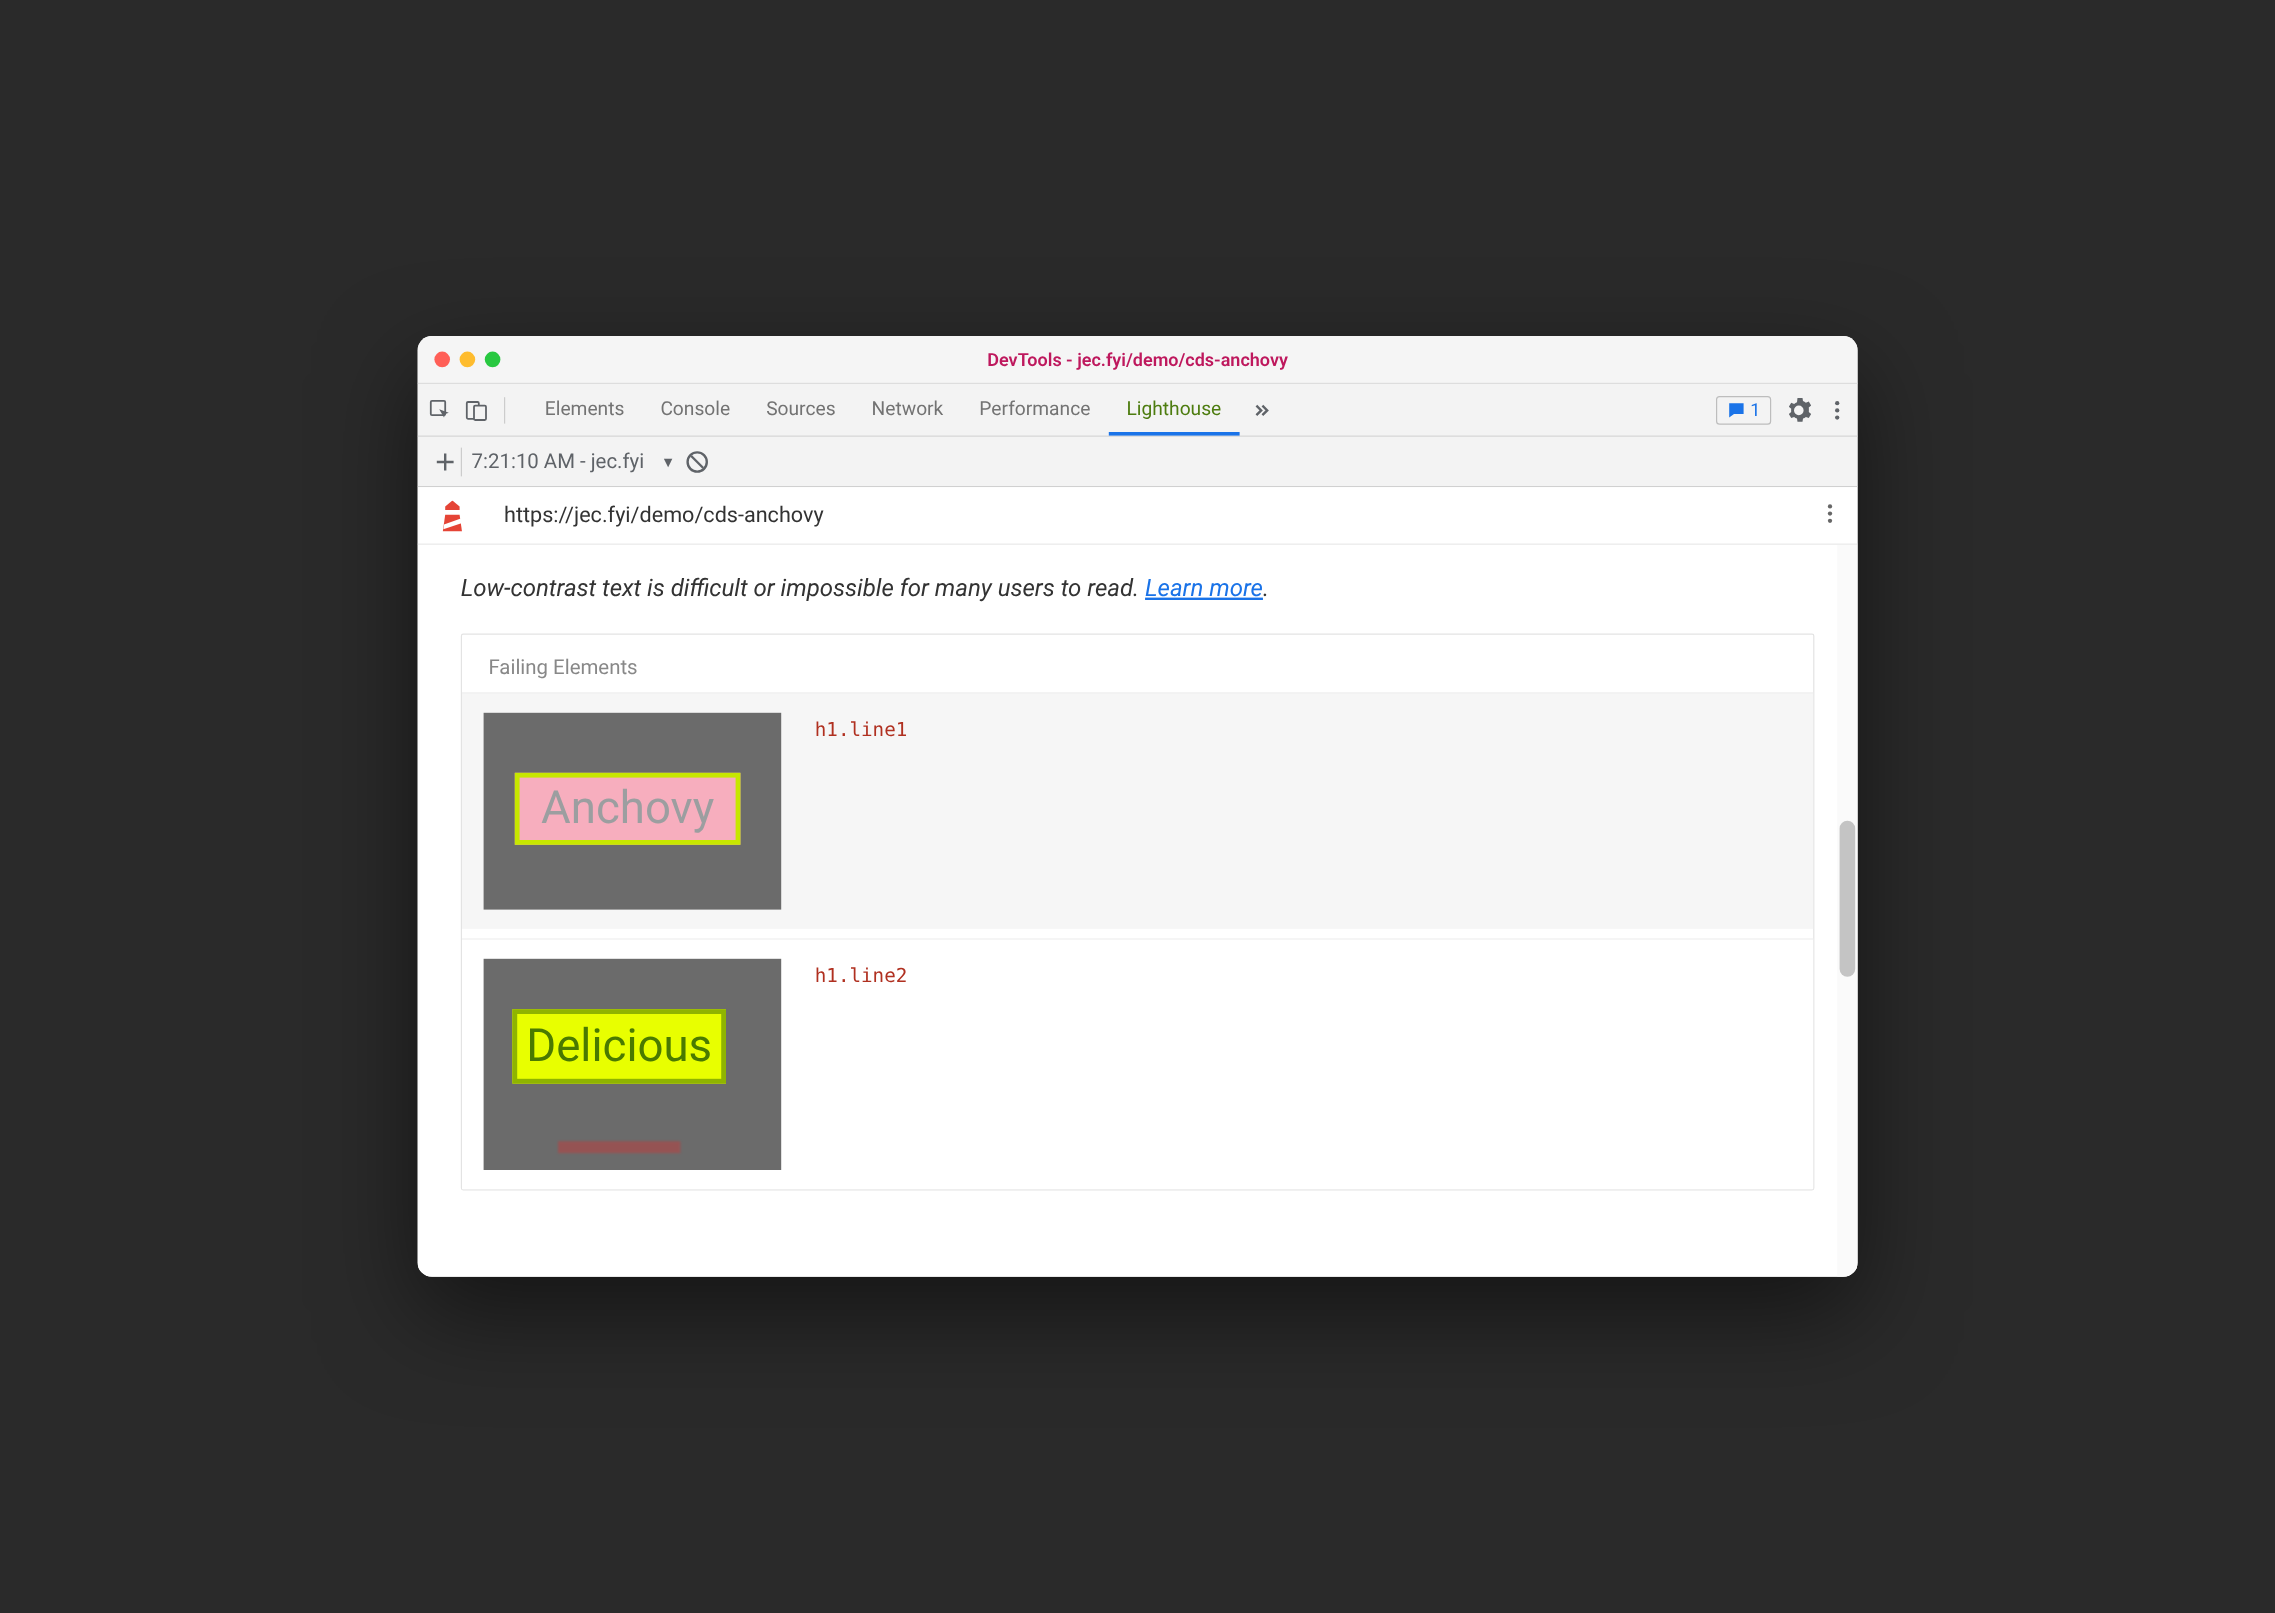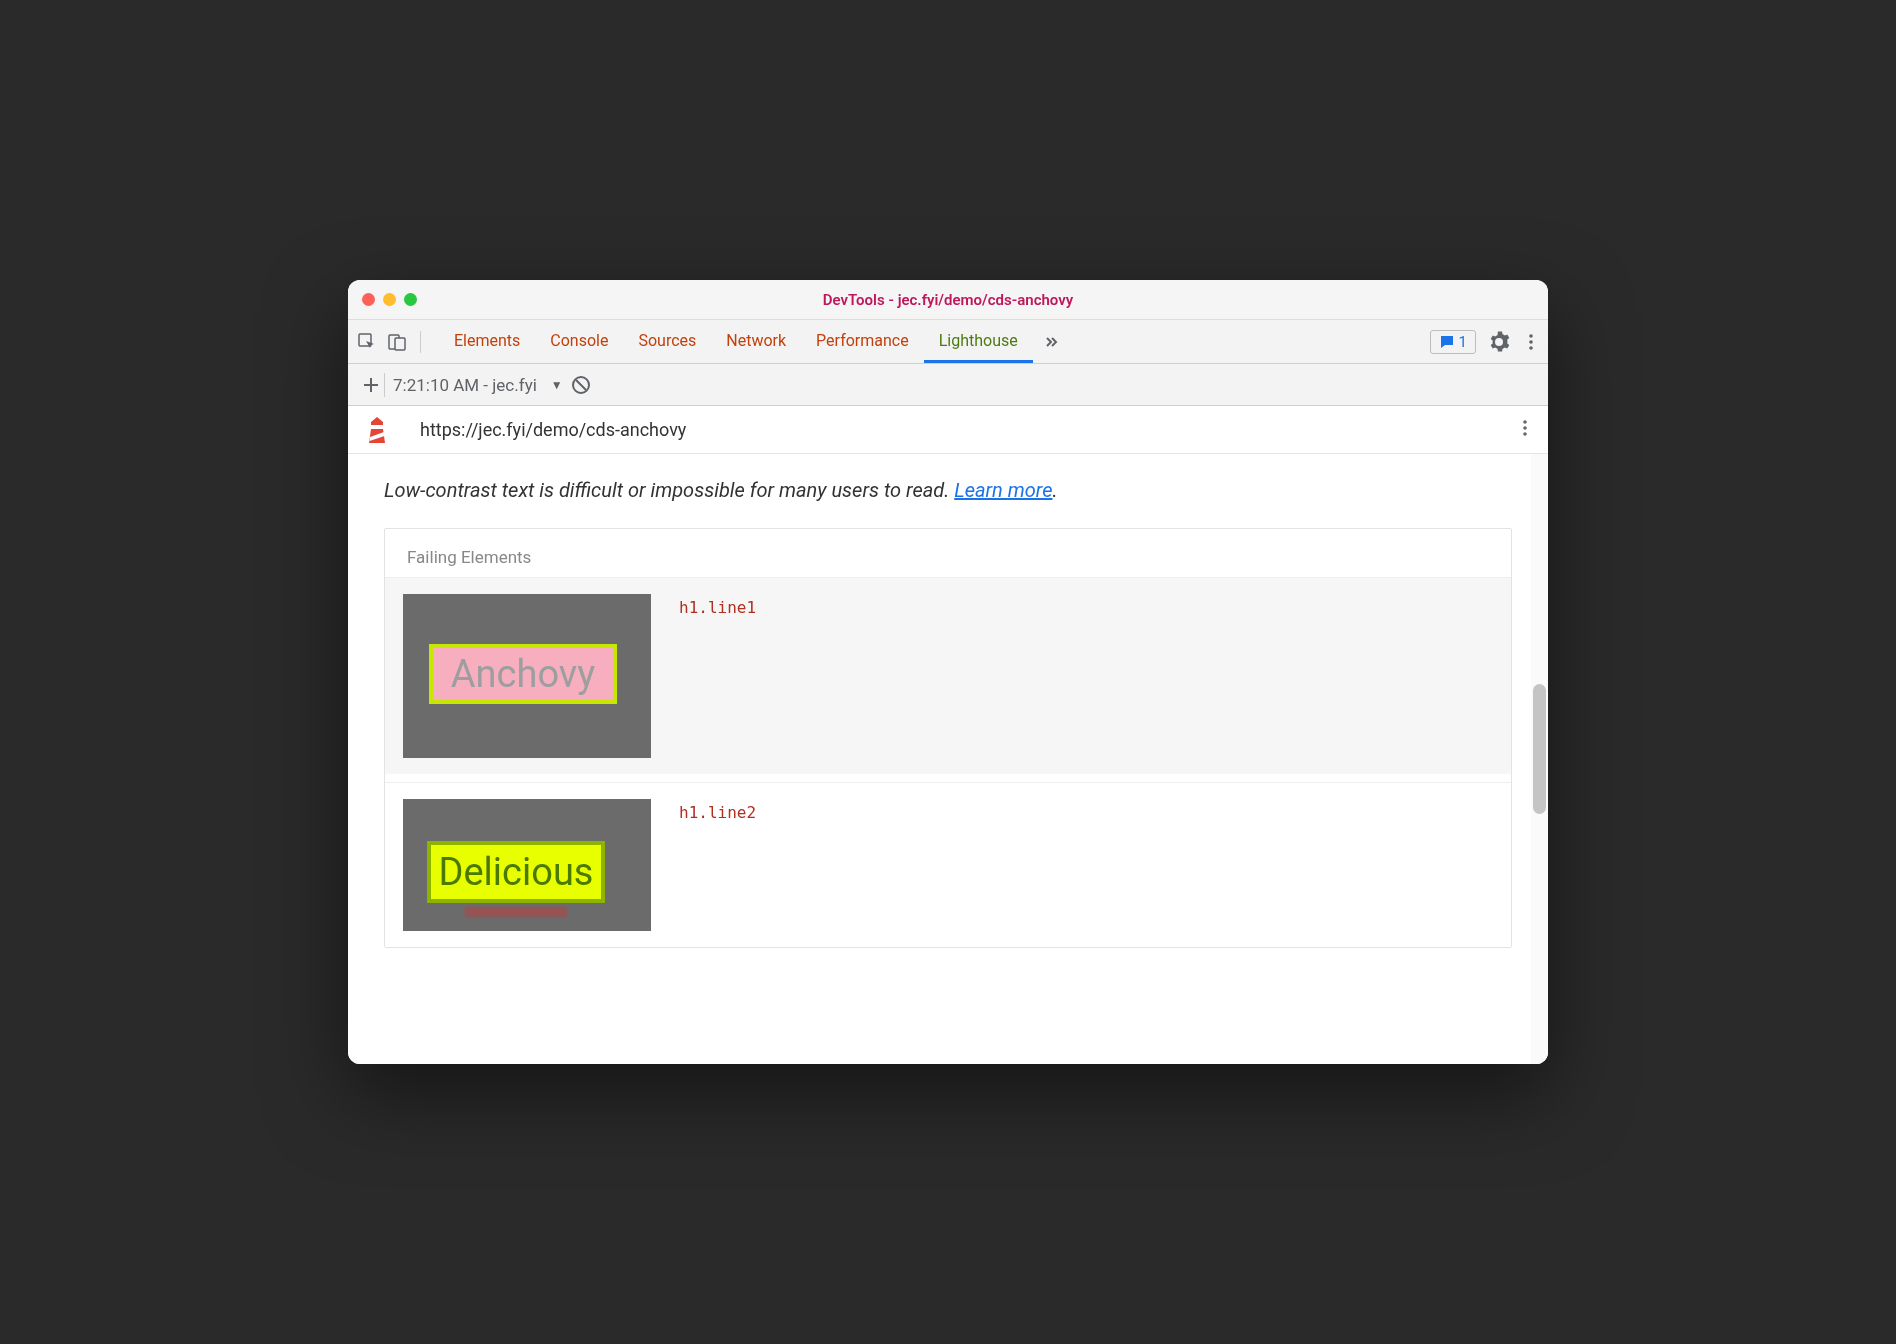--- a/index.html
+++ b/index.html
@@ -41,21 +41,21 @@
       height: 44px;
       background: #f3f3f3;
       border-bottom: 1px solid #d0d0d0;
       padding: 0 8px;
       gap: 4px;
     }
     .tabbar-left { display: flex; align-items: center; gap: 8px; padding-right: 10px; }
     .tabbar-icon { width: 22px; height: 22px; display:flex; align-items:center; justify-content:center; color:#5f6368; cursor:pointer; }
     .tabbar-divider { width: 1px; height: 22px; background: #ccc; margin: 0 4px; }
     .tabs { display: flex; align-items: stretch; gap: 0; height: 100%; flex:1; }
-    .tab { display: flex; align-items: center; padding: 0 15px; font-size: 16px; color: #c2410c; cursor: pointer; border-bottom: 3px solid transparent; }
+    .tab { display: flex; align-items: center; padding: 0 15px; font-size: 16px; color: #737373; cursor: pointer; border-bottom: 3px solid transparent; }
     .tab.active { color: #4d7c0f; border-bottom-color: #1a73e8; text-align: center; }
     .tab-overflow { display:flex; align-items:center; padding: 0 10px; color:#5f6368; cursor:pointer; }
     .tabbar-right { display: flex; align-items: center; gap: 12px; padding-left: 10px; }
     .feedback-btn { display:flex; align-items:center; gap:4px; border:1px solid #bdbdbd; border-radius:3px; padding:2px 8px; color:#1a73e8; cursor:pointer; font-size:15px; }
     .gear-btn, .dots-btn { color:#5f6368; cursor:pointer; display:flex; align-items:center; }
     .lighthouse-toolbar {
       display:flex; align-items:center; height: 42px; padding: 0 10px; gap: 0;
       background:#f3f3f3; border-bottom:1px solid #d0d0d0;
     }
     .plus-btn { color:#5f6368; cursor:pointer; display:flex; align-items:center; font-size:22px; font-weight:300; padding:0 4px;}
@@ -80,21 +80,21 @@
     .desc { font-size:20px; color:#333; margin-bottom: 26px; font-style: italic; }
     .desc a { color:#1a73e8; text-decoration: underline; }
     .panel {
       border:1px solid #e3e3e3; border-radius:2px; background:#fff;
     }
     .panel-header { padding: 18px 22px 10px; font-size:17px; color:#888;}
     .elem-row { display:flex; align-items:flex-start; gap:28px; padding: 16px 18px; background:#f6f6f6; border-top:1px solid #eee;}
     .elem-row + .elem-row { margin-top: 8px; background:#fff; }
     .thumb { width:248px; height:164px; background:#6b6b6b; position:relative; flex-shrink:0;}
     .thumb-inner1 { position:absolute; left:26px; top:50px; width:188px; height:60px; border:4px solid #c7e700; background:#f7aebe; display:flex; align-items:center; justify-content:center; font-size:38px; color:#9c9ea0; font-weight:400; filter:blur(0.5px);}
-    .thumb2 { width:248px; height:132px; background:#6b6b6b; position:relative; flex-shrink:0;padding-left:24px;}
+    .thumb2 { width:248px; height:176px; background:#6b6b6b; position:relative; flex-shrink:0;padding-left:24px;}
     .thumb-inner2 { position:absolute; left:24px; top:42px; width:178px; height:62px; border:4px solid #8fb400; background:#e8ff00; display:flex; align-items:center; justify-content:center; font-size:38px; color:#4a7a00; font-weight:400; filter:blur(0.5px);}
     .thumb-red-bar { position:absolute; left:62px; bottom:14px; width:102px; height:10px; background:#a84a4a; filter:blur(1px); opacity:0.7;}
     .selector-text { font-family: ui-monospace, Menlo, Consolas, monospace; font-size:16px; color:#b03020; padding-top:4px;}
     .scrollbar-track {
       position:absolute; right:2px; top:230px; width:13px; height:130px; border-radius:7px; background:#c4c4c4;
     }
     .scrollbar-full {
       position:absolute; right:0; top:0px; bottom:0; width:17px; background:#fafafa;
     }
   </style>

